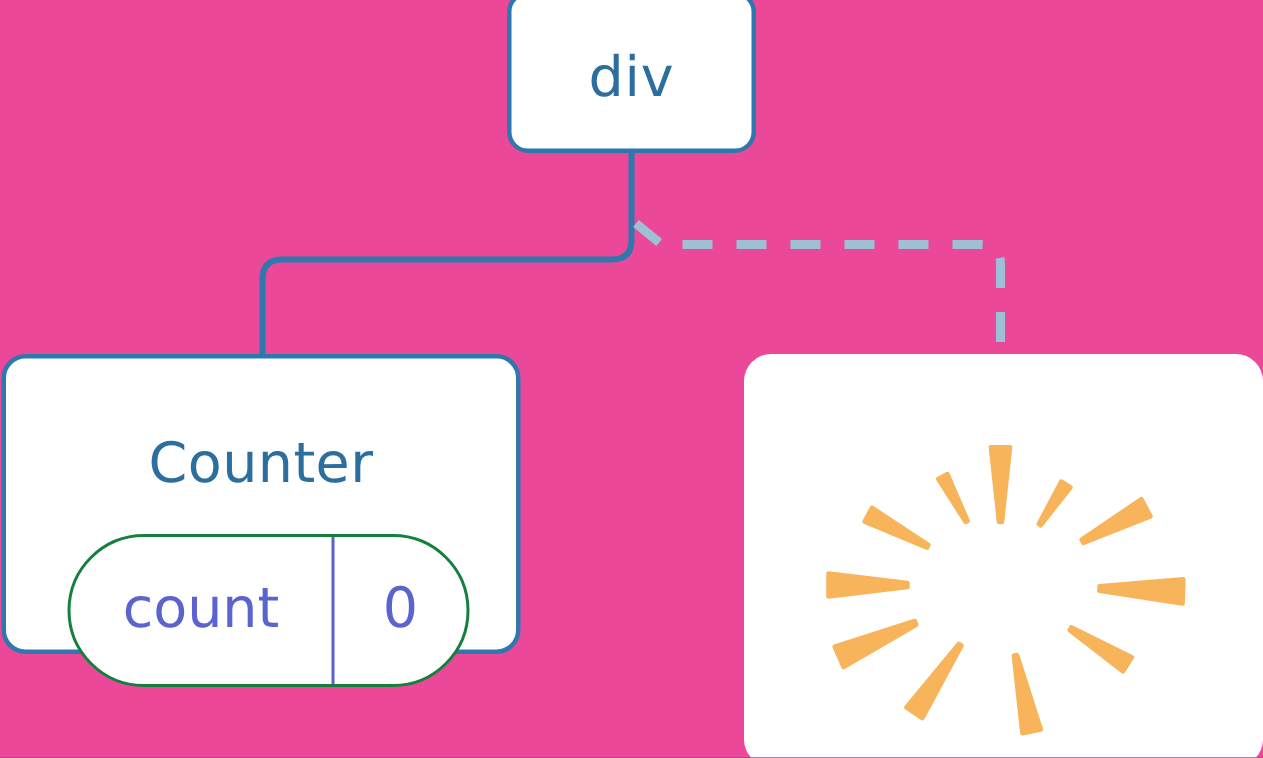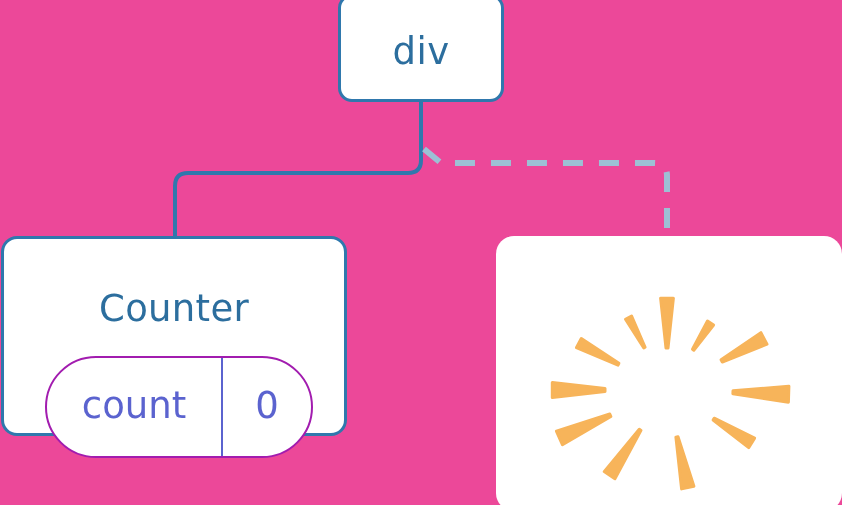--- a/index.html
+++ b/index.html
@@ -81,21 +81,21 @@
     border-radius: 18px;
   }
 
   
   .state-pill {
     position: absolute;
     left: 41px;
     top: 117px;
     width: 268px;
     height: 102px;
-    border: 2px solid #a21caf;
+    border: 2px solid #15803d;
     border-radius: 51px;
     box-sizing: border-box;
     display: flex;
     align-items: stretch;
     background: #ffffff;
   }
   .state-key {
     flex: 0 0 176px;
     display: flex;
     align-items: center;

